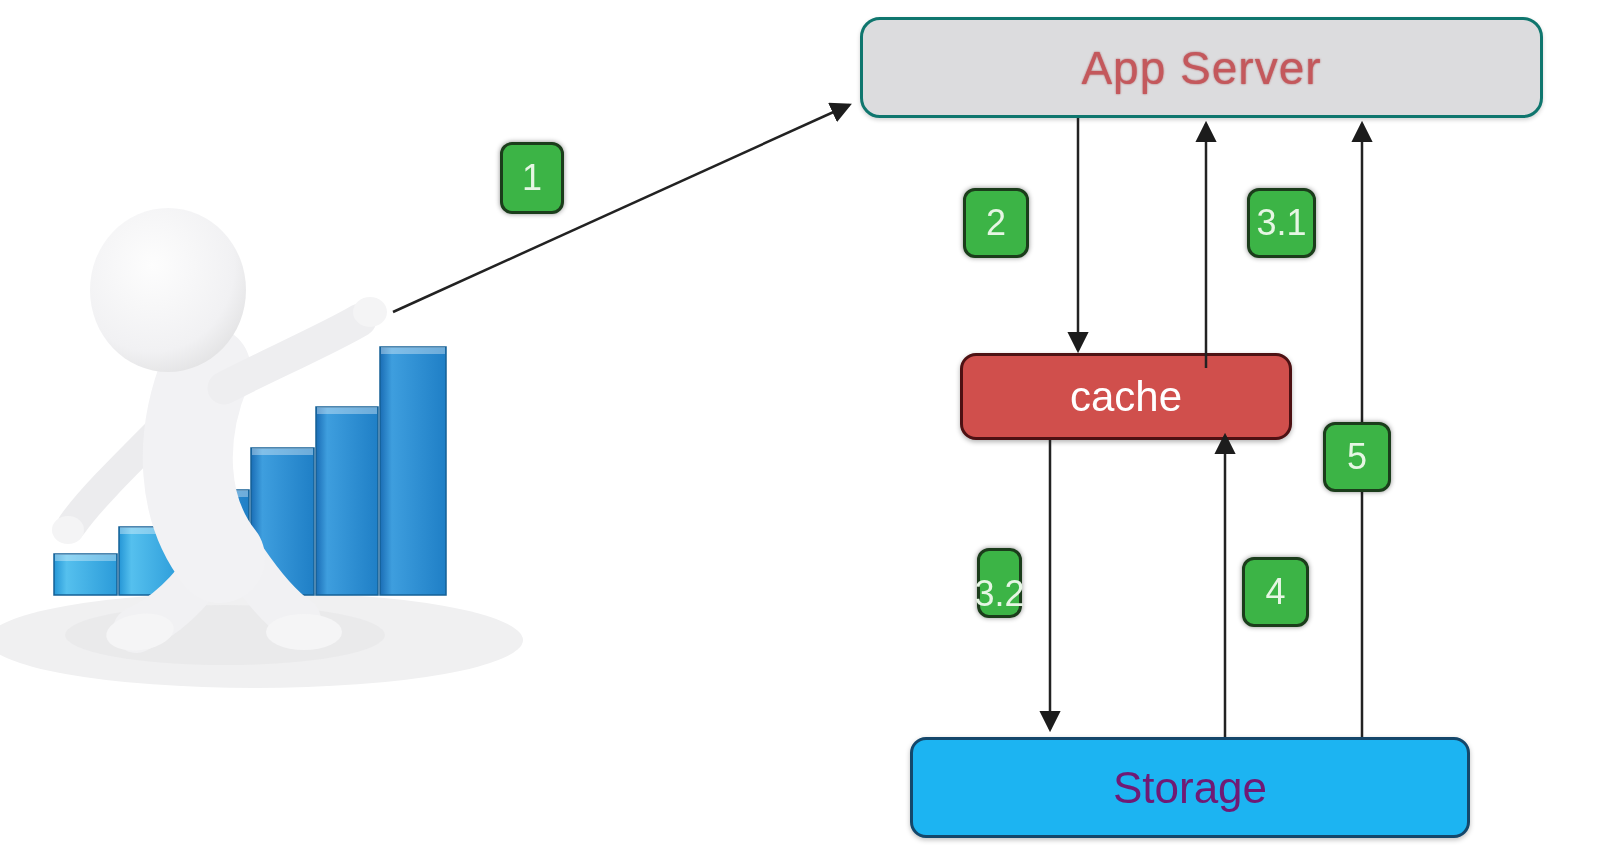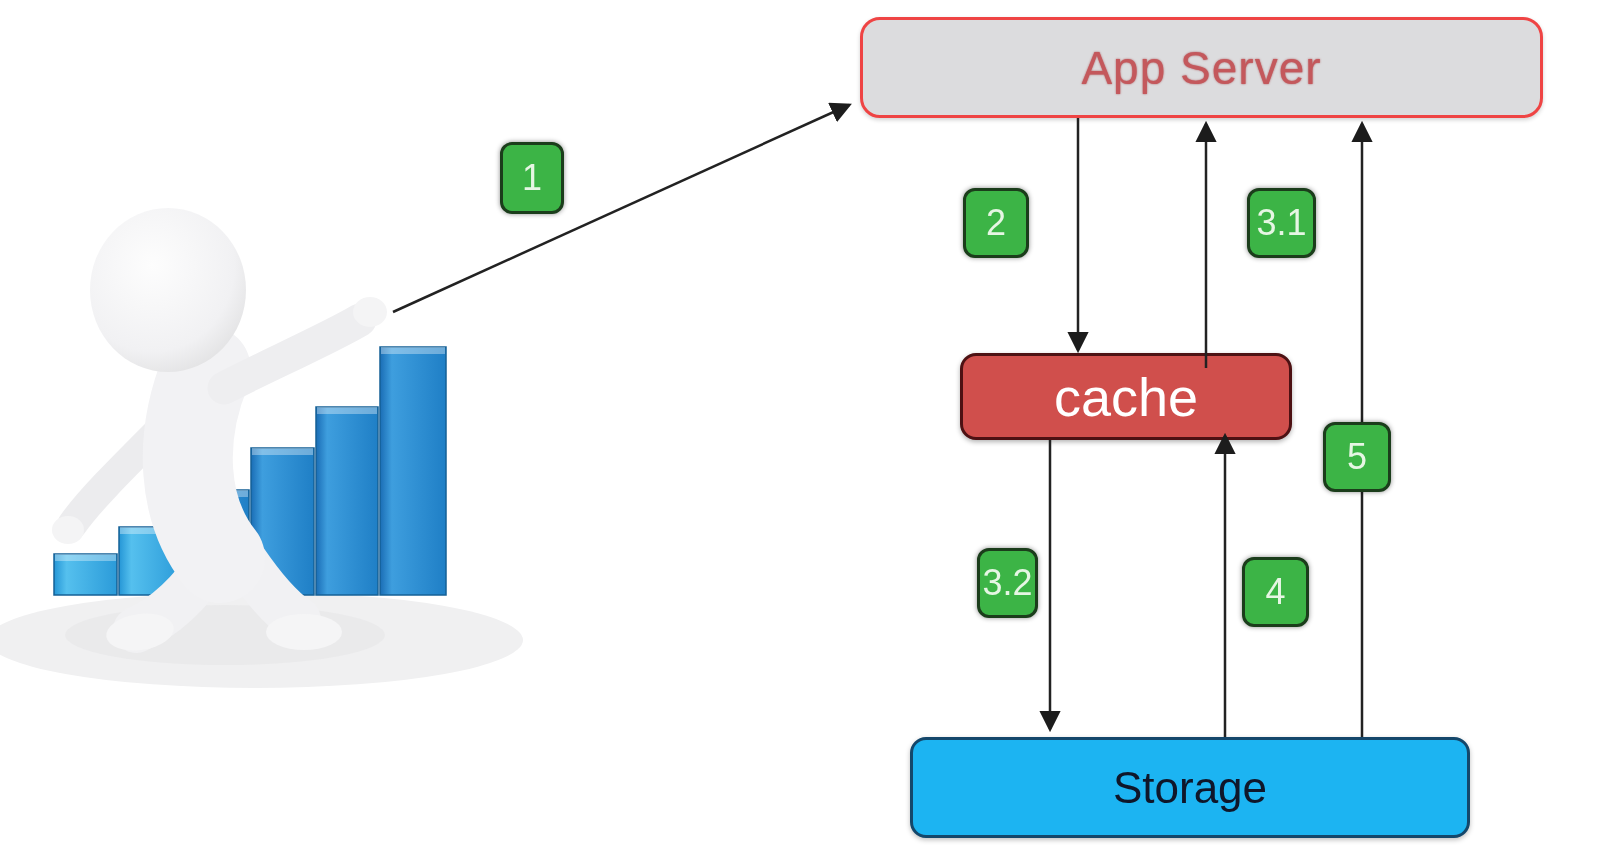--- a/index.html
+++ b/index.html
@@ -6,50 +6,50 @@
   .canvas{
     position:relative;width:1606px;height:866px;background:#ffffff;
     overflow:hidden;font-family:"Liberation Sans",sans-serif;
   }
   .node{
     position:absolute;display:flex;align-items:center;justify-content:center;
     box-sizing:border-box;z-index:1;
   }
   .node-app{
     left:860px;top:17px;width:683px;height:101px;
-    background:#dcdcde;border:3px solid #ef4444;border-radius:20px;
+    background:#dcdcde;border:3px solid #0f766e;border-radius:20px;
     color:#c4585c;font-size:46px;letter-spacing:1px;
     text-shadow:0 0 2px rgba(164,62,66,.85);
     box-shadow:0 2px 4px rgba(0,0,0,.18);
   }
   .node-cache{
     left:960px;top:353px;width:332px;height:87px;
     background:#d04f4c;border:3px solid #4d1113;border-radius:16px;
-    color:#ffffff;font-size:54px;
+    color:#ffffff;font-size:42px;
     box-shadow:0 2px 5px rgba(0,0,0,.3);
   }
   .node-storage{
     left:910px;top:737px;width:560px;height:101px;
     background:#1cb4f2;border:3px solid #14476b;border-radius:16px;
-    color:#0f172a;font-size:44px;
+    color:#701a75;font-size:44px;
     box-shadow:0 2px 5px rgba(0,0,0,.25);
   }
   .arrows{position:absolute;left:0;top:0;width:1606px;height:866px;z-index:2;}
   .illus{position:absolute;left:0;top:180px;width:560px;height:560px;z-index:0;}
   .badge{
     position:absolute;display:flex;align-items:center;justify-content:center;
     box-sizing:border-box;z-index:3;
     background:#3cb446;border:3px solid #1b3d1b;border-radius:12px;
     color:#e6f6e4;font-size:36px;
     box-shadow:0 0 5px rgba(0,0,0,.45);
   }
   .badge-1{left:500px;top:142px;width:64px;height:72px;}
   .badge-2{left:963px;top:188px;width:66px;height:70px;}
   .badge-31{left:1223px;top:188px;width:69px;height:70px;margin-left:24px;}
-  .badge-32{left:977px;top:548px;width:61px;height:70px;}
+  .badge-32{left:977px;top:548px;width:45px;height:70px;align-items:flex-end;}
   .badge-4{left:1242px;top:557px;width:67px;height:70px;}
   .badge-5{left:1323px;top:422px;width:68px;height:70px;}
 </style>
 </head>
 <body>
 
 <div class="canvas">
 
   <svg class="illus" viewBox="0 0 560 560" aria-hidden="true">
     <defs>

